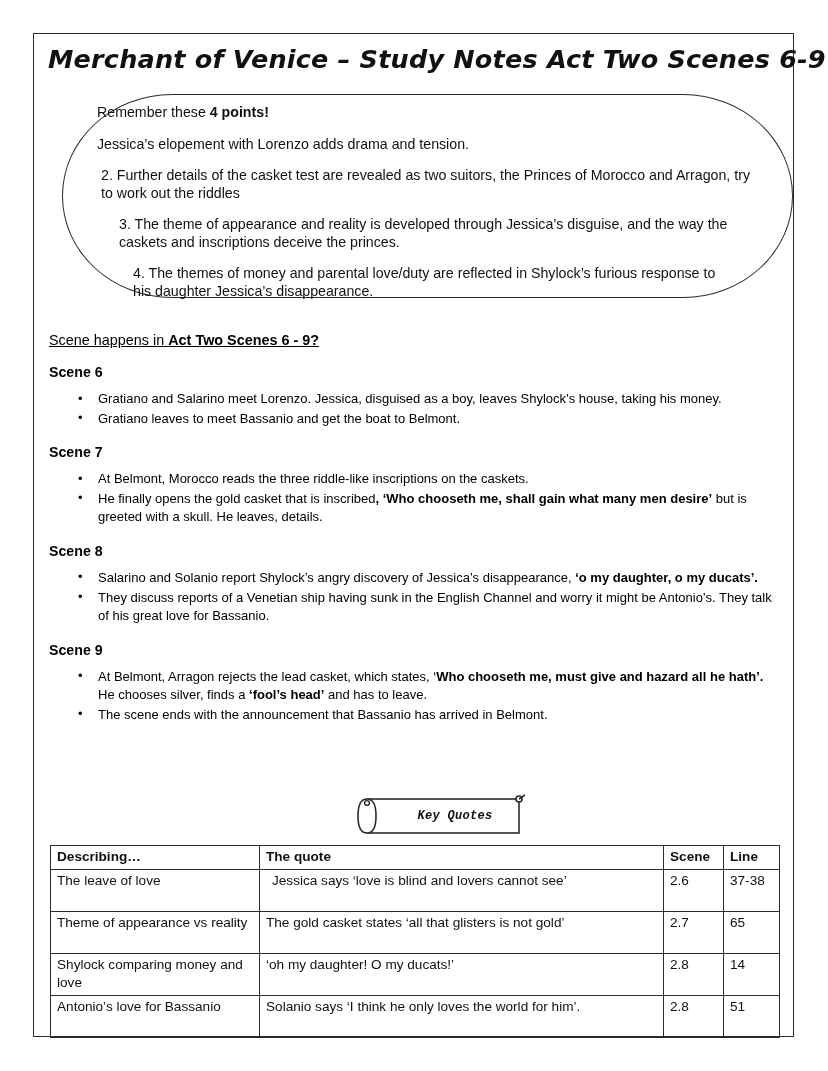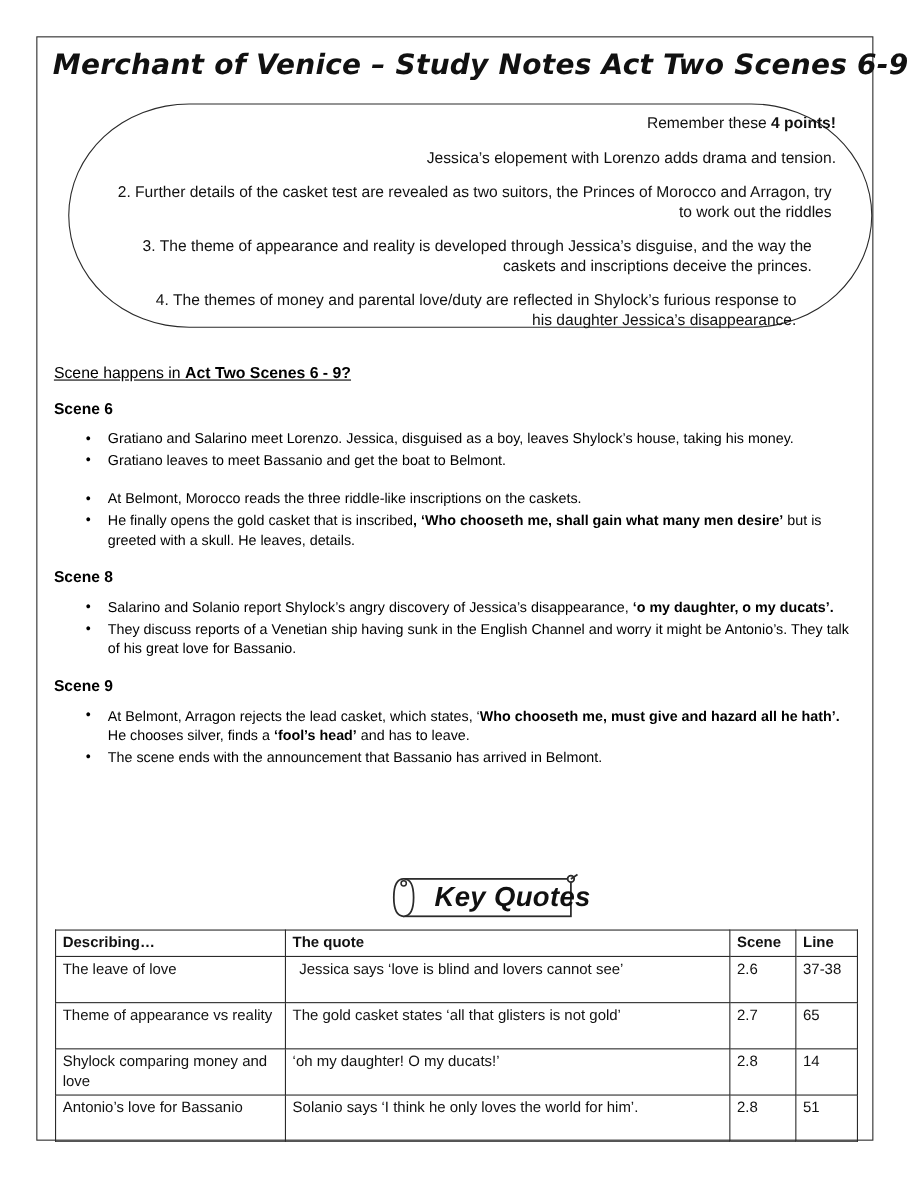--- a/index.html
+++ b/index.html
@@ -63,21 +63,21 @@
     top: 0;
     width: 731px;
     height: 204px;
     padding: 7px 34px 0 34px;
     box-sizing: border-box;
     text-align: center;
   }
   .oval-line {
     font-size: 14.2px;
     line-height: 17.5px;
-    text-align: right;
+    text-align: left;
     color: #111;
   }
   .oval-line.l1 { margin-top: 2px; }
   .oval-line.l2 { margin-top: 14px; }
   .oval-line.l3 { margin-top: 14px; padding: 0 4px; }
   .oval-line.l4 { margin-top: 14px; padding: 0 22px; }
   .oval-line.l5 { margin-top: 14px; padding: 0 36px; }
   .bold { font-weight: bold; }
   
   #body-content {
@@ -124,31 +124,31 @@
   #key-quotes-banner {
     position: absolute;
     left: 355px;
     top: 792px;
     width: 180px;
     height: 48px;
   }
   #key-quotes-banner svg { display: block; }
   #key-quotes-label {
     position: absolute;
-    left: 16px;
+    left: 5px;
     top: 0;
     width: 180px;
     height: 48px;
     display: flex;
     align-items: center;
     justify-content: center;
-    font-family: Liberation Sans, sans-serif;
+    font-family: Liberation Mono, monospace;
     font-style: italic;
     font-weight: 600;
-    font-size: 25px;
+    font-size: 12px;
     color: #111;
     padding-left: 10px;
     box-sizing: border-box;
     letter-spacing: 0.3px;
   }
   
   #quotes-table {
     position: absolute;
     left: 50px;
     top: 845px;
@@ -201,20 +201,21 @@
   <div id="body-content">
 
     <div id="what-happens"><span>Scene happens in </span><span class="bold">Act Two Scenes 6 - 9?</span></div>
 
     <div id="scene-sections">
         <div class="scene-heading">Scene 6</div>
         <ul class="scene-list">
           <li><span>Gratiano and Salarino meet Lorenzo. Jessica, disguised as a boy, leaves Shylock’s house, taking his money.</span></li>
           <li><span>Gratiano leaves to meet Bassanio and get the boat to Belmont.</span></li>
         </ul>
+        <div class="scene-heading sp-sec">Scene 7</div>
         <ul class="scene-list">
           <li><span>At Belmont, Morocco reads the three riddle-like inscriptions on the caskets.</span></li>
           <li><span>He finally opens the gold casket that is inscribed</span><span class="bold">, ‘Who chooseth me, shall gain what many men desire’</span><span> but is greeted with a skull. He leaves, details.</span></li>
         </ul>
         <div class="scene-heading sp-sec">Scene 8</div>
         <ul class="scene-list">
           <li><span>Salarino and Solanio report Shylock’s angry discovery of Jessica’s disappearance, </span><span class="bold">‘o my daughter, o my ducats’.</span></li>
           <li><span> They discuss reports of a Venetian ship having sunk in the English Channel and worry it might be Antonio’s. They talk of his great love for Bassanio.</span></li>
         </ul>
         <div class="scene-heading sp-sec">Scene 9</div>

